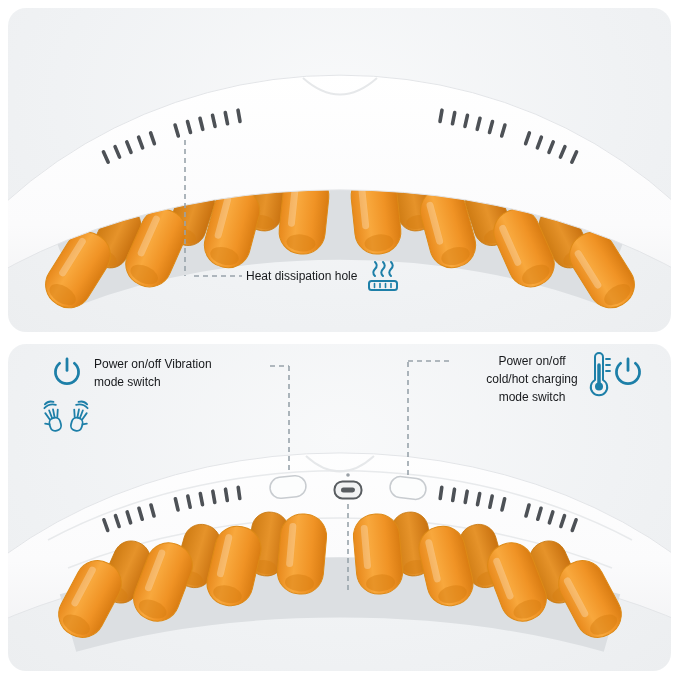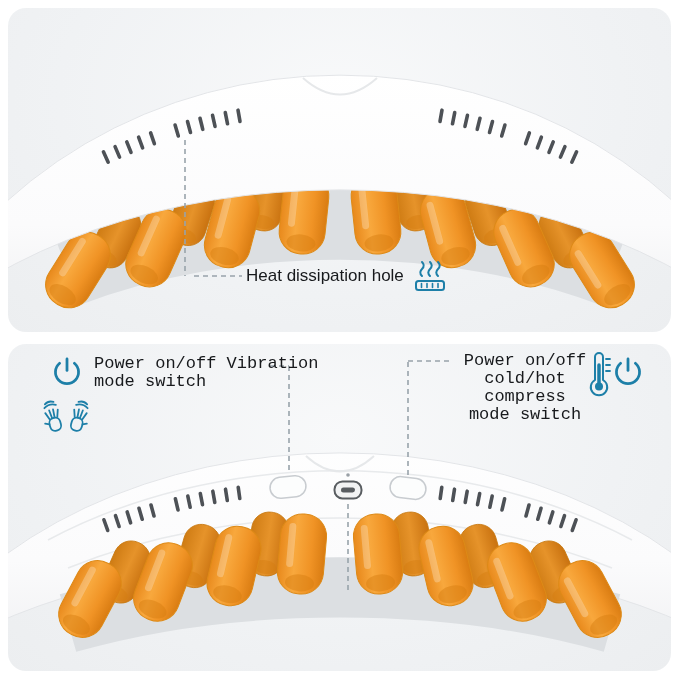--- a/index.html
+++ b/index.html
@@ -5,25 +5,25 @@
   html,body{margin:0;padding:0;}
   body{
     width:679px;height:679px;position:relative;background:#ffffff;
     font-family:"Liberation Sans",sans-serif;color:#17191c;overflow:hidden;
   }
   .panel{
     position:absolute;left:8px;width:663px;border-radius:18px;overflow:hidden;
     background:radial-gradient(ellipse at 50% 28%,#f8f9fa 0%,#f0f2f4 60%,#eceef0 100%);
   }
   #panel-top{top:8px;height:324px;}
-  #panel-bottom{top:344px;height:327px;font-family:Liberation Mono, monospace;}
+  #panel-bottom{top:344px;height:327px;}
   svg.art{position:absolute;left:0;top:0;}
-  .label{position:absolute;font-size:17px;line-height:18px;color:#17191c;justify-content:center;}
+  .label{position:absolute;font-size:12px;line-height:18px;color:#17191c;justify-content:center;}
   .flexrow{display:flex;align-items:center;gap:9px;}
-  .centered{text-align:center;}
+  .centered{text-align:center;margin-left:7px;}
   .callout{stroke:#98a3aa;stroke-width:1.6;stroke-dasharray:5 4;fill:none;}
   .blueicon{stroke:#1d7fa8;fill:none;stroke-linecap:round;stroke-linejoin:round;}
 </style>
 </head>
 <body>
 
 <svg width="0" height="0" style="position:absolute" aria-hidden="true">
   <defs>
     <linearGradient id="gNode" x1="0" y1="0" x2="1" y2="0">
       <stop offset="0" stop-color="#e8891c"></stop>
@@ -291,21 +291,21 @@
     </g>
     <g transform="translate(40 28) rotate(16)">
       <rect x="-5.5" y="-2" width="11" height="13" rx="5"></rect>
       <path d="M-4 -2 L-6.5 -9 M-1.3 -2.5 L-2 -10.5 M1.3 -2.5 L2 -10.5 M4 -2 L6.5 -9 M5.5 3 L9.5 1"></path>
       <path d="M-6 -14 Q0 -17.5 6 -14 M-4.5 -17.5 Q0 -20.5 4.5 -17.5"></path>
     </g>
   </svg>
 
   <div class="label centered" style="left:450px;top:8px;width:134px;">
     <div>Power on/off</div>
-    <div>cold/hot compress</div>
+    <div>cold/hot charging</div>
     <div>mode switch</div>
   </div>
   <svg class="blueicon" style="position:absolute;left:577px;top:5px;" width="28" height="48" viewBox="0 0 28 48" stroke-width="2">
     <path d="M10 31 V8 A4 4 0 0 1 18 8 V31 A8.2 8.2 0 1 1 10 31 Z"></path>
     <path d="M14 16 V34" stroke-width="3.5"></path>
     <circle cx="14" cy="37.5" r="4" fill="#1d7fa8" stroke="none"></circle>
     <path d="M21 10 h4 M21 16 h4 M21 22 h4" stroke-width="1.8"></path>
   </svg>
   <svg class="blueicon" style="position:absolute;left:605px;top:12px;" width="30" height="30" viewBox="0 0 26 26" stroke-width="2.4">
     <path d="M6.6 6.3 A10 10 0 1 0 19.4 6.3"></path>

